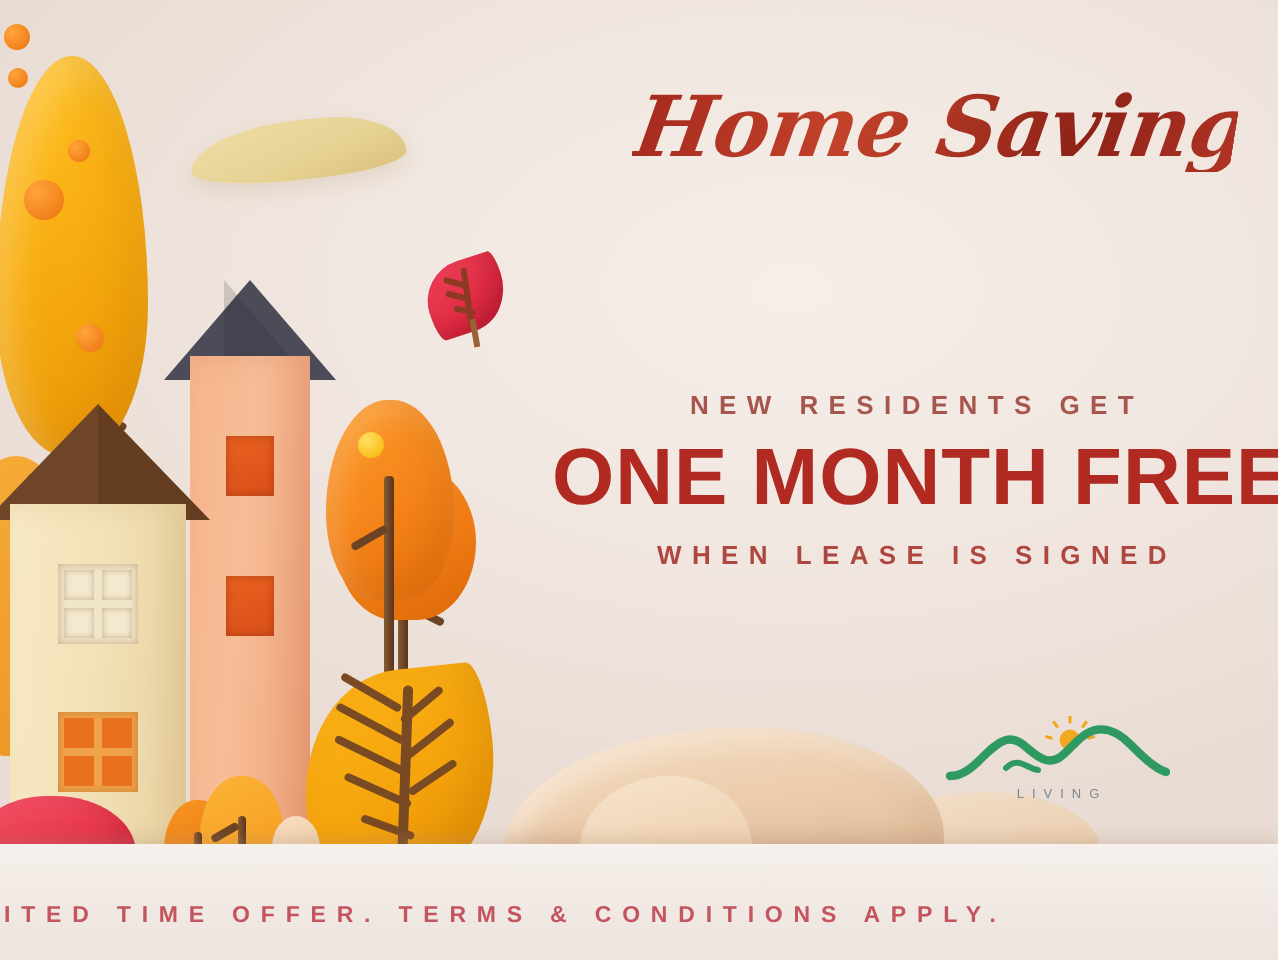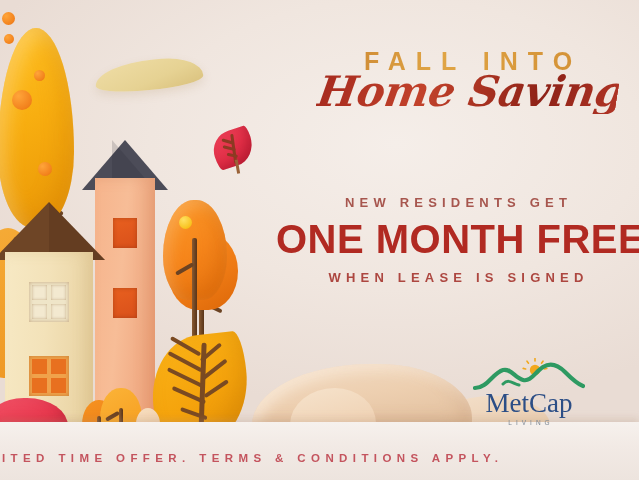--- a/index.html
+++ b/index.html
@@ -509,21 +509,20 @@
     <div class="branch" style="left:106px; top:418px; width:15px; transform:rotate(-30deg);"></div>
     <div class="trunk" style="left:97px; top:416px; width:3.5px; height:24px;"></div>
   </div>
 
   <div class="red-blob"></div>
 
   <div class="ground-shadow"></div>
   <div class="ground"></div>
 
   <div class="headline">
-    <div class="fall-into">FALL INTO</div>
     <div class="home-savings">Home Savings!</div>
   </div>
 
   <div class="offer">
     <div class="pre">NEW RESIDENTS GET</div>
     <div class="big">ONE MONTH FREE</div>
     <div class="post">WHEN LEASE IS SIGNED</div>
   </div>
 
   <div class="logo">
@@ -534,19 +533,18 @@
           <line x1="62" y1="3.0" x2="62" y2="0.5"></line>
           <line x1="55.5" y1="5.2" x2="54.0" y2="3.2"></line>
           <line x1="68.5" y1="5.2" x2="70.0" y2="3.2"></line>
           <line x1="52.6" y1="11.0" x2="50.2" y2="10.4"></line>
           <line x1="71.4" y1="11.0" x2="73.8" y2="10.4"></line>
         </g>
       </g>
       <path d="M2 30 C 14 30, 20 15, 30 12 C 38 10, 42 20, 50 22 C 58 24, 62 14, 70 9 C 78 4, 86 8, 92 14 C 98 20, 104 26, 110 28" fill="none" stroke="#2E9A62" stroke-width="4.2" stroke-linecap="round"></path>
       <path d="M30 26 C 36 20, 40 26, 46 27" fill="none" stroke="#2E9A62" stroke-width="3" stroke-linecap="round"></path>
     </svg>
-    <div class="wordmark">MetCap</div>
     <div class="sub">LIVING</div>
   </div>
 
   <div class="footer">LIMITED TIME OFFER. TERMS &amp; CONDITIONS APPLY.</div>
 
 </div>
 
 </body></html>

